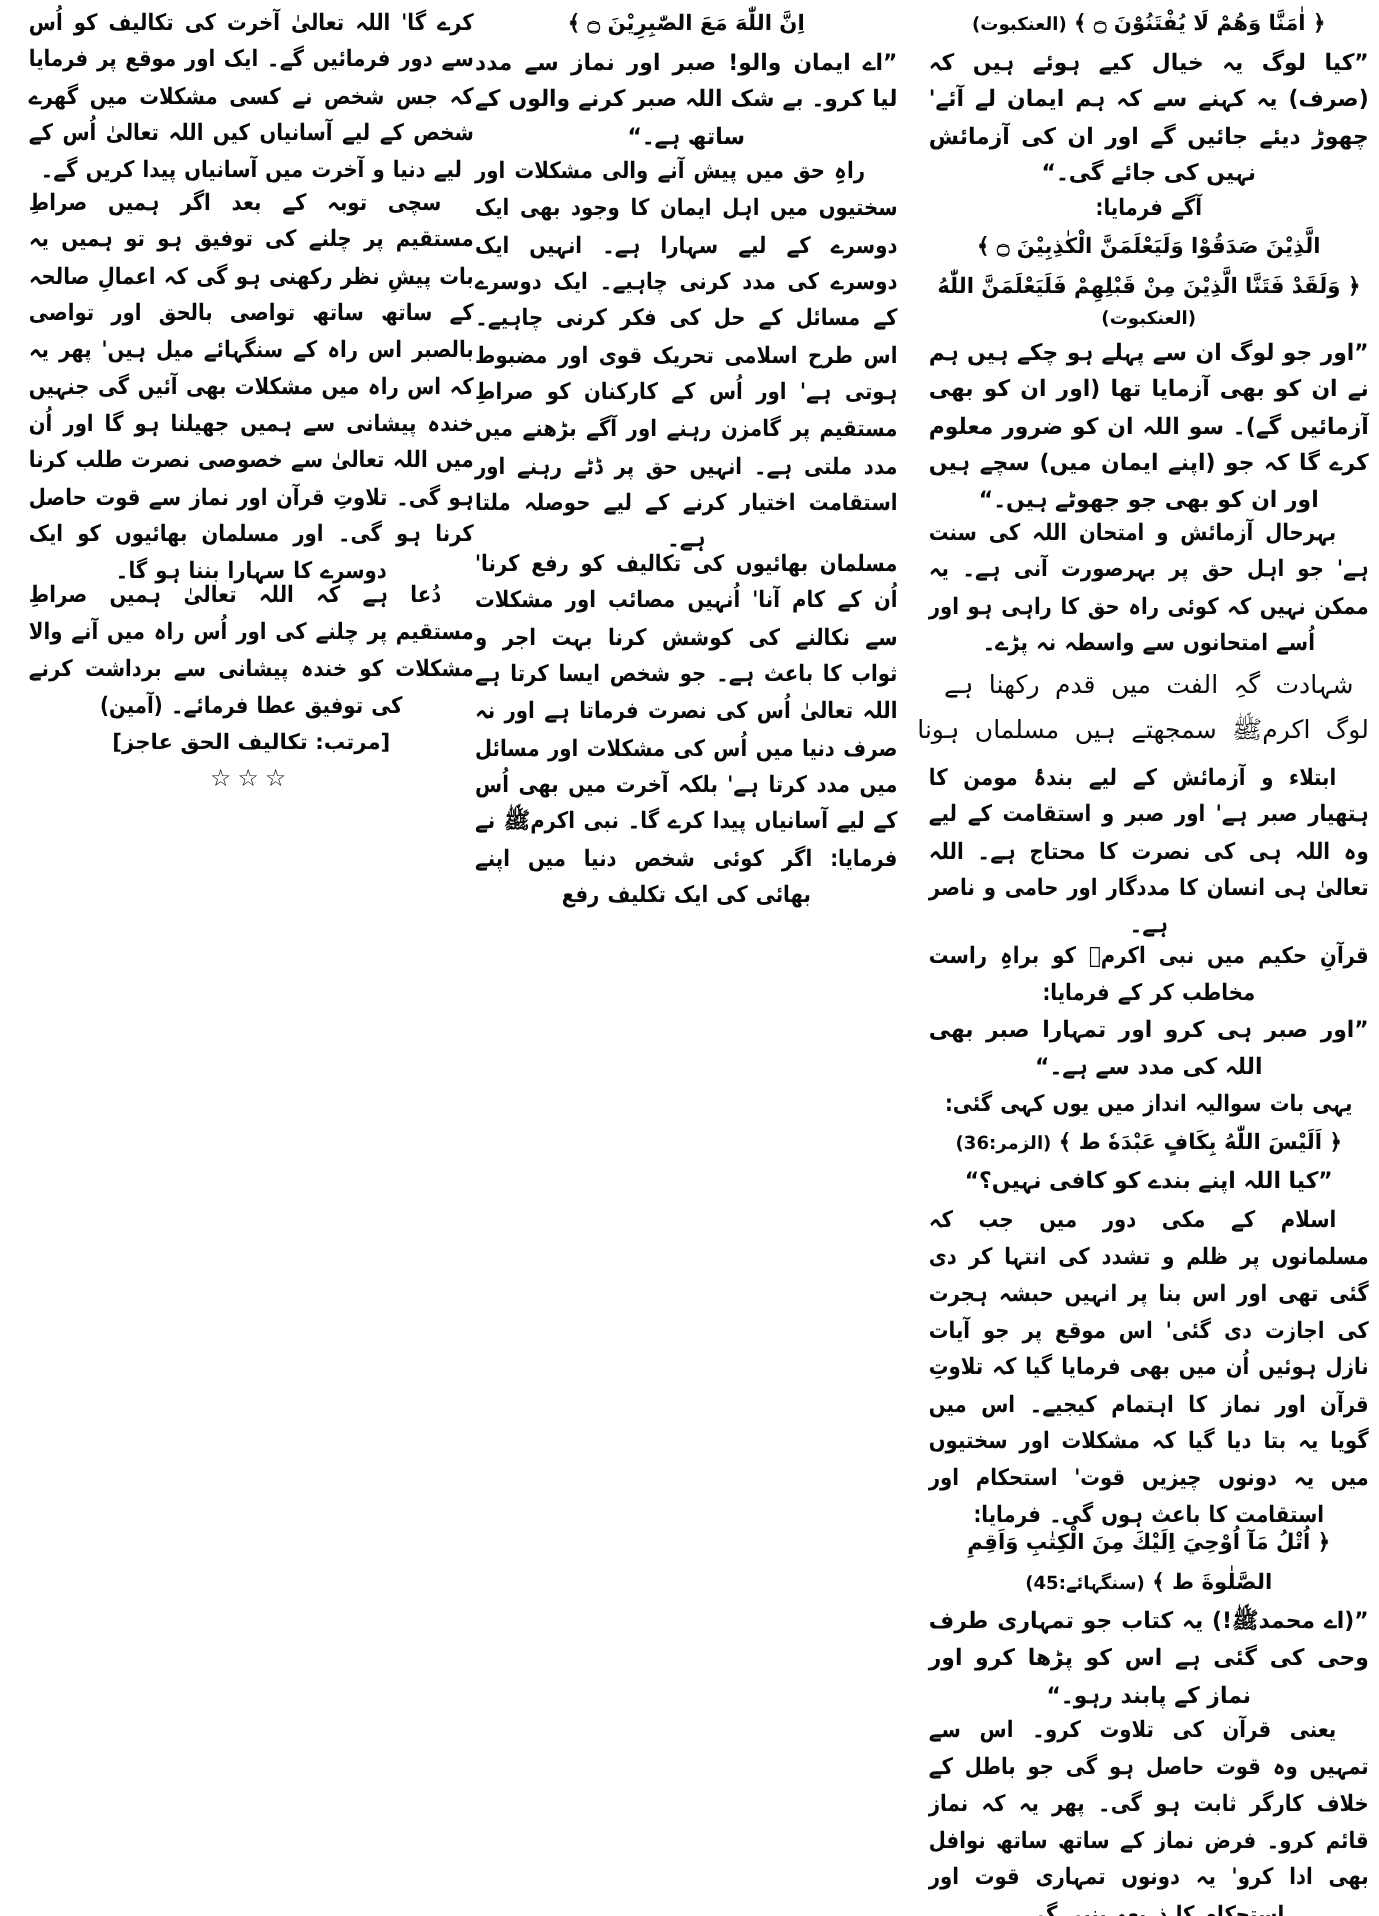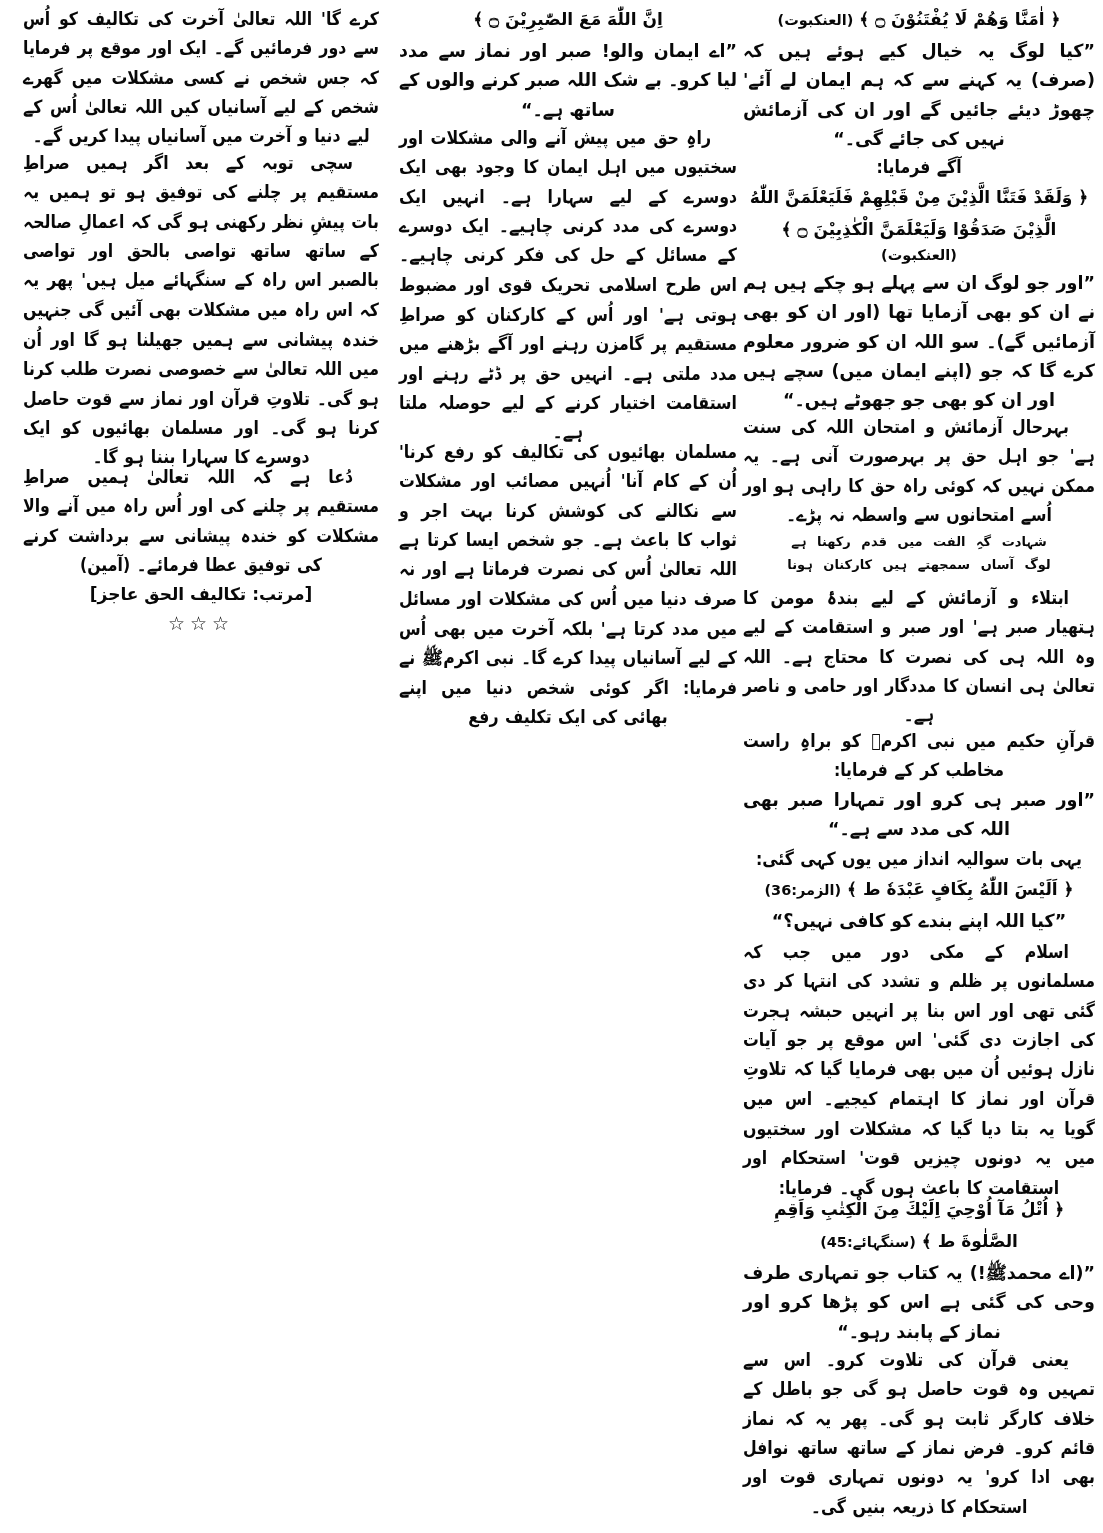--- a/index.html
+++ b/index.html
@@ -19,21 +19,21 @@
   }
   
   .col {
     position: absolute;
     top: 0;
     direction: rtl;
     text-align: right;
     box-sizing: border-box;
   }
   .col-right  { right: 2px;   width: 362px; padding: 4px 6px 0 4px; }
-  .col-middle { right: 360px; width: 348px; padding: 4px 6px 0 4px; margin-left: 32px; }
+  .col-middle { right: 379px; width: 348px; padding: 4px 6px 0 4px; margin-left: 32px; }
   .col-left   { right: 716px; width: 370px; padding: 4px 8px 0 6px; margin-left: 40px; }
 
   
   .blk { margin: 0 0 2px 0; }
 
   
   .urdu {
     font-size: 17.5px;
     line-height: 1.62;
     letter-spacing: 0px;
@@ -74,23 +74,23 @@
     line-height: 1.62;
     text-align: justify;
     text-align-last: center;
     font-weight: 600;
     transform: scaleY(1.04);
     transform-origin: right top;
   }
   
   .shair {
     text-align: center;
-    font-size: 13px;
+    font-size: 20px;
     line-height: 1.78;
-    font-weight: 700;
+    font-weight: 400;
     letter-spacing: 2px;
     word-spacing: 6px;
     padding: 3px 0 4px 0;
   }
   .shair-line { white-space: nowrap; }
 
   
   .sign {
     text-align: center;
     font-size: 17px;
@@ -115,31 +115,31 @@
 
     <div class="ayah blk">
       <span>﴿ اٰمَنَّا وَهُمْ لَا يُفْتَنُوْنَ ۝ ﴾</span>
       <span class="ref">(العنکبوت)</span>
     </div>
 
     <div class="tarjuma blk">”کیا لوگ یہ خیال کیے ہوئے ہیں کہ (صرف) یہ کہنے سے کہ ہم ایمان لے آئے' چھوڑ دیئے جائیں گے اور ان کی آزمائش نہیں کی جائے گی۔“</div>
 
     <div class="urdu center blk">آگے فرمایا:</div>
 
+    <div class="ayah blk">الَّذِيْنَ صَدَقُوْا وَلَيَعْلَمَنَّ الْكٰذِبِيْنَ ۝ ﴾</div>
     <div class="ayah blk">﴿ وَلَقَدْ فَتَنَّا الَّذِيْنَ مِنْ قَبْلِهِمْ فَلَيَعْلَمَنَّ اللّٰهُ</div>
-    <div class="ayah blk">الَّذِيْنَ صَدَقُوْا وَلَيَعْلَمَنَّ الْكٰذِبِيْنَ ۝ ﴾</div>
     <div class="ayah-src blk">(العنکبوت)</div>
 
     <div class="tarjuma blk">”اور جو لوگ ان سے پہلے ہو چکے ہیں ہم نے ان کو بھی آزمایا تھا (اور ان کو بھی آزمائیں گے)۔ سو اللہ ان کو ضرور معلوم کرے گا کہ جو (اپنے ایمان میں) سچے ہیں اور ان کو بھی جو جھوٹے ہیں۔“</div>
 
     <div class="urdu indent blk">بہرحال آزمائش و امتحان اللہ کی سنت ہے' جو اہل حق پر بہرصورت آنی ہے۔ یہ ممکن نہیں کہ کوئی راہ حق کا راہی ہو اور اُسے امتحانوں سے واسطہ نہ پڑے۔</div>
 
     <div class="shair blk">
       <div class="shair-line">شہادت گہِ الفت میں قدم رکھنا ہے</div>
-      <div class="shair-line">لوگ آساں سمجھتے ہیں کارکنان ہونا</div>
+      <div class="shair-line">لوگ اکرمﷺ سمجھتے ہیں مسلماں ہونا</div>
     </div>
 
     <div class="urdu indent blk">ابتلاء و آزمائش کے لیے بندۂ مومن کا ہتھیار صبر ہے' اور صبر و استقامت کے لیے وہ اللہ ہی کی نصرت کا محتاج ہے۔ اللہ تعالیٰ ہی انسان کا مددگار اور حامی و ناصر ہے۔</div>
 
     <div class="urdu blk">قرآنِ حکیم میں نبی اکرمؐ کو براہِ راست مخاطب کر کے فرمایا:</div>
 
 
     <div class="tarjuma blk">”اور صبر ہی کرو اور تمہارا صبر بھی اللہ کی مدد سے ہے۔“</div>
 
     <div class="urdu blk">یہی بات سوالیہ انداز میں یوں کہی گئی:</div>

